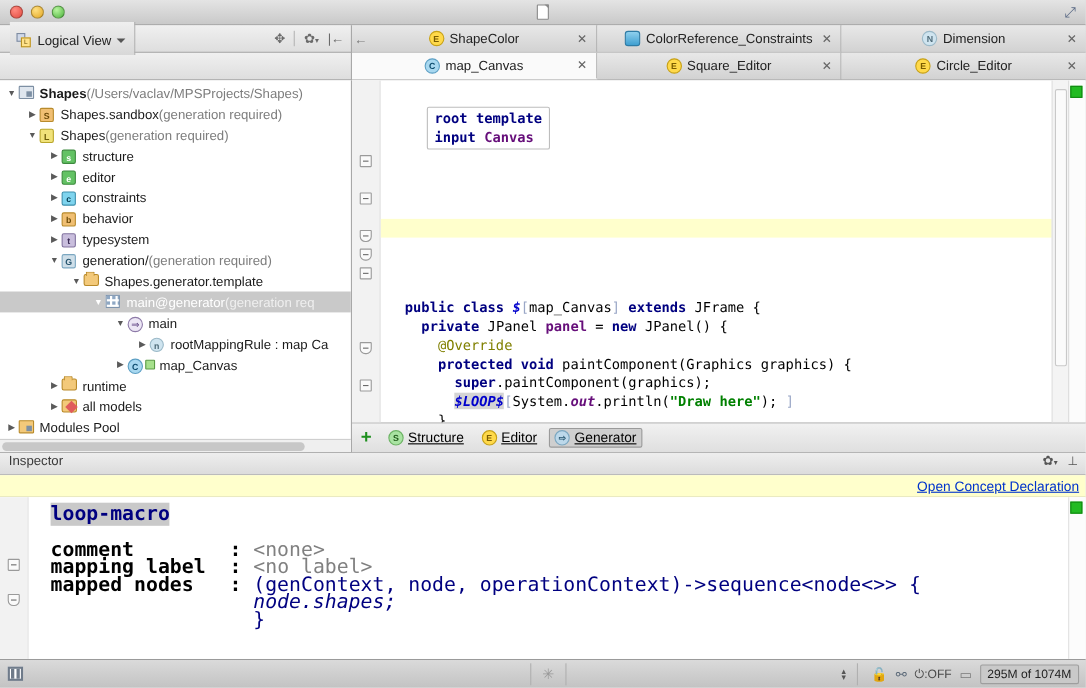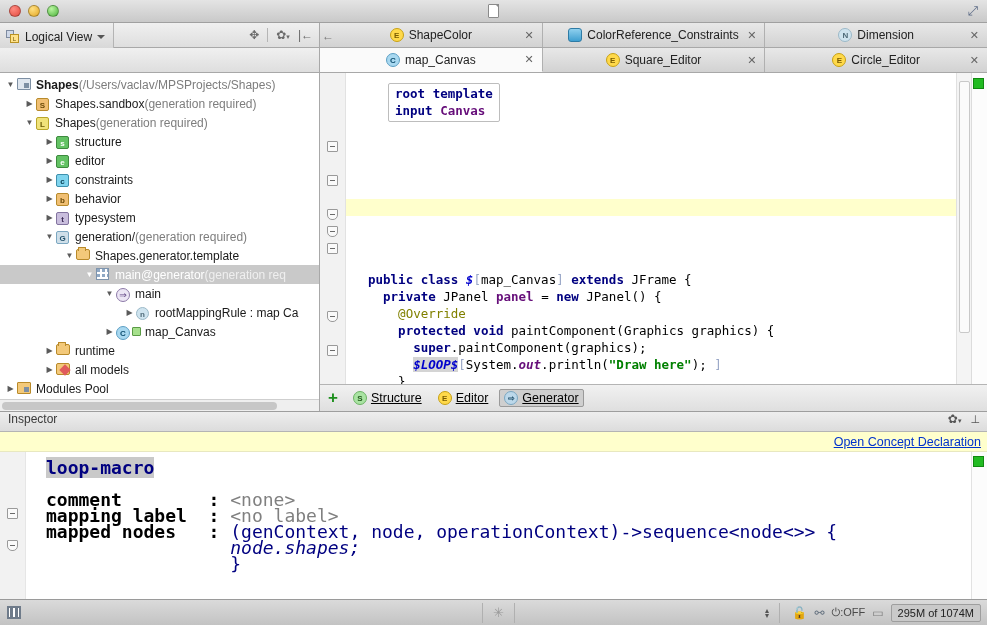--- a/index.html
+++ b/index.html
@@ -59,24 +59,24 @@
   .viewbar {
     width: 320px; flex: 0 0 320px;
     background: linear-gradient(#f0f0f0, #dedede);
     border-bottom: 1px solid #a8a8a8;
     border-right: 1px solid #a8a8a8;
     display: flex; align-items: center;
     position: relative;
   }
   .viewcombo {
     display: flex; align-items: center; gap: 5px;
-    height: 25px; padding: 4px 8px 0 6px;
+    height: 30px; padding: 4px 8px 0 6px;
     background: linear-gradient(#efefef, #d8d8d8);
     border-right: 1px solid #b4b4b4;
-    font-size: 12px; color: #222;
+    font-size: 12px; color: #222; margin-left: 9px;
   }
   .ic-logicalview {
     width: 14px; height: 14px; position: relative;
   }
   .ic-logicalview .sq1 {
     position:absolute; left:0; top:0; width:8px; height:8px;
     background:#cfd8e8; border:1px solid #7f8ca0;
   }
   .ic-logicalview .sq2 {
     position:absolute; left:4px; top:4px; width:9px; height:9px;
@@ -272,21 +272,21 @@
   .kw { color: #000080; font-weight: bold; }
   .kw2 { color: #660e7a; font-weight: bold; }
   .str { color: #008000; font-weight: bold; }
   .ann { color: #808000; }
   .fieldv { color: #660e7a; font-weight: bold; }
   .macro { color: #0000cc; font-weight: bold; font-style: italic; }
   .brk { color: #9aa7c7; }
   .tmpl { color: #000080; font-weight: bold; }
   .tmplv { color: #660e7a; }
   .root-template-box {
-    position: absolute; left: 42px; top: 10px;
+    position: absolute; left: 42px; top: 24px;
     border: 1px solid #bdbdbd; border-radius: 2px;
     padding: 1px 6px 2px 6px;
     font-family: "DejaVu Sans Mono", monospace;
     font-size: 12.5px; line-height: 17px;
   }
 
   .editor-vscroll {
     position: absolute; right: 16px; top: 0; bottom: 0; width: 15px;
     background: #f4f4f4; border-left: 1px solid #e0e0e0;
   }

